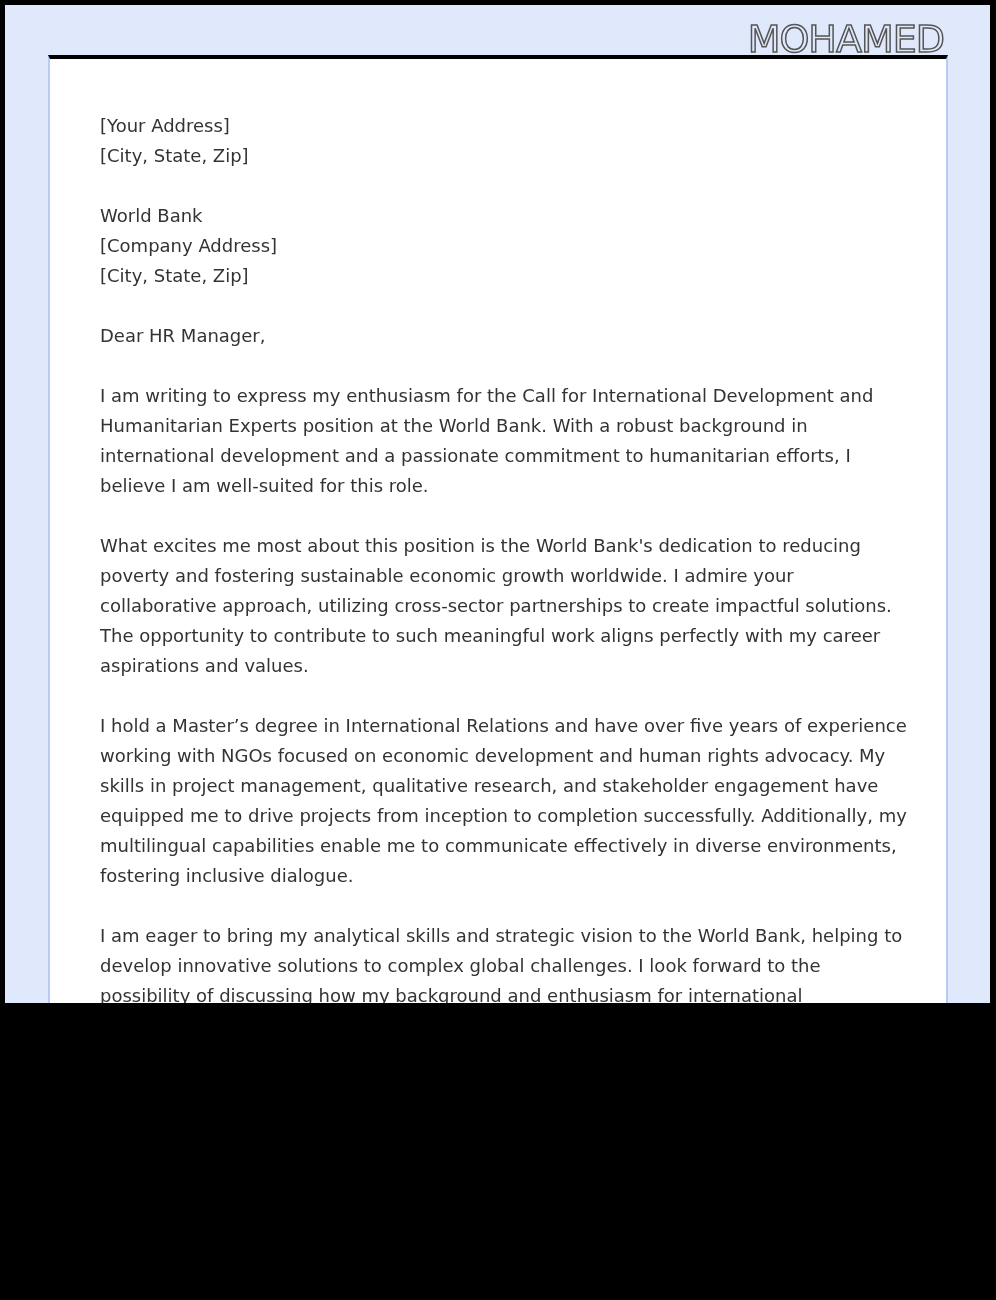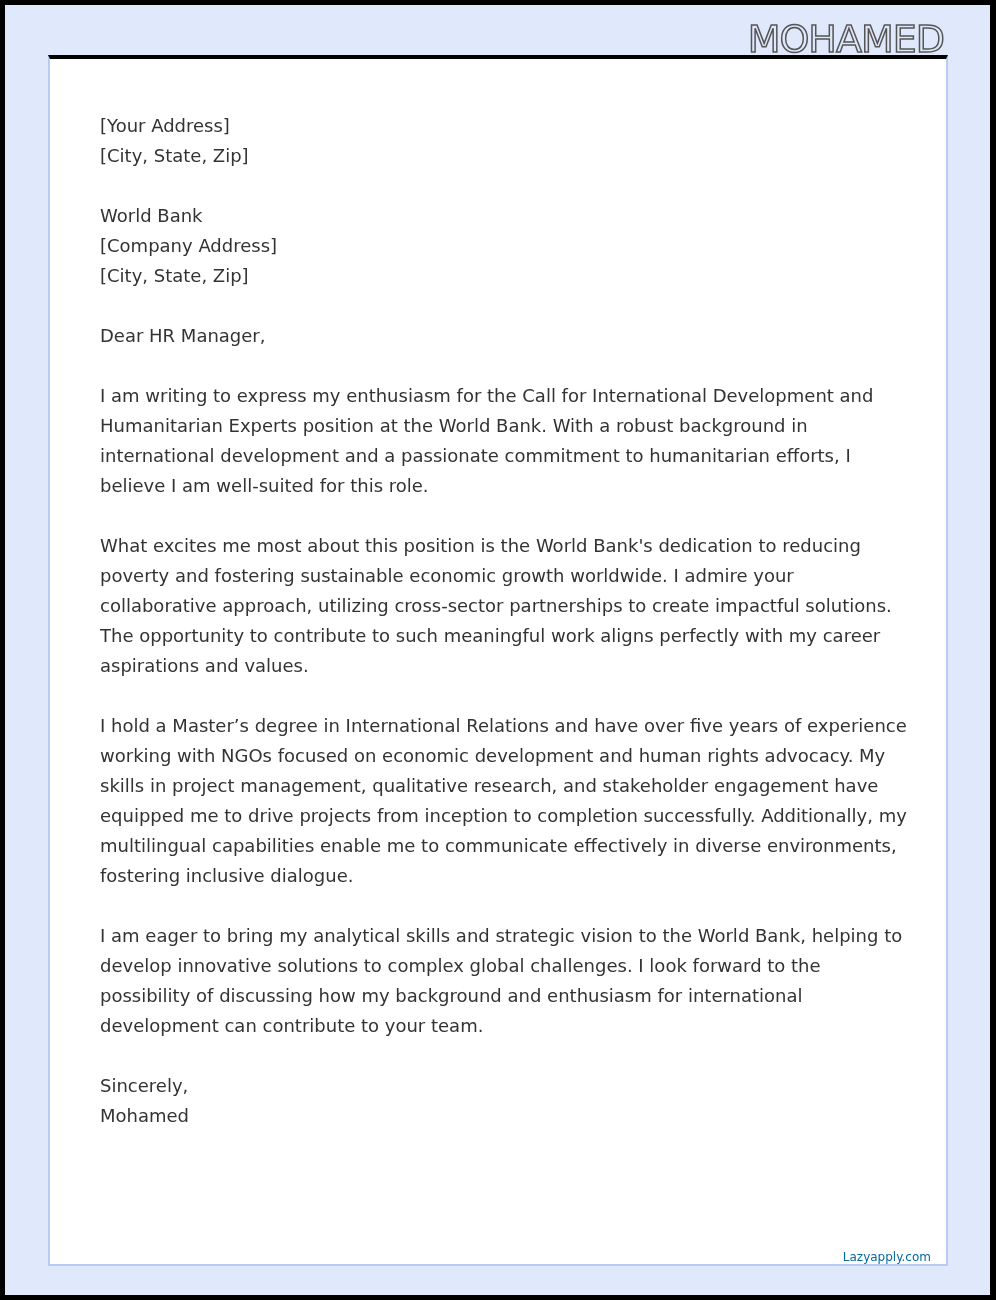--- a/index.html
+++ b/index.html
@@ -3,21 +3,21 @@
 <meta charset="utf-8">
 <style>
   html, body { margin: 0; padding: 0; }
   body {
     width: 996px; height: 1300px; overflow: hidden;
     background: #000;
     position: relative;
     font-family: "DejaVu Sans", sans-serif;
   }
   .frame {
-    position: absolute; left: 5px; top: 5px; width: 985px; height: 1290px;
+    position: absolute; left: 5px; top: 5px; width: 985px; height: 998px;
     background: #e0e8fb;
     overflow: hidden;
   }
   .brand {
     position: absolute; right: 46px; top: 12px;
     font-family: "DejaVu Sans", sans-serif;
     font-size: 38px; letter-spacing: -1px;
     color: #e0e8fb;
     -webkit-text-stroke: 1.5px #555;
     line-height: 44px;

